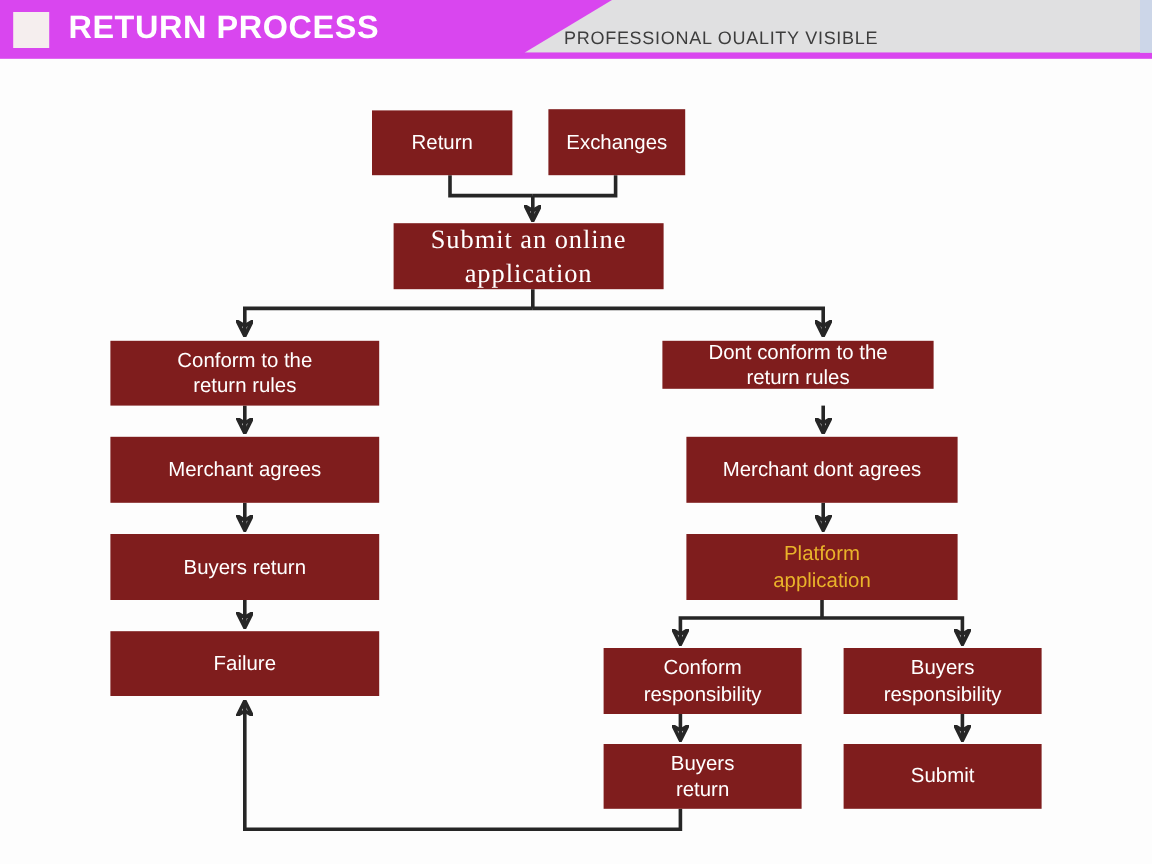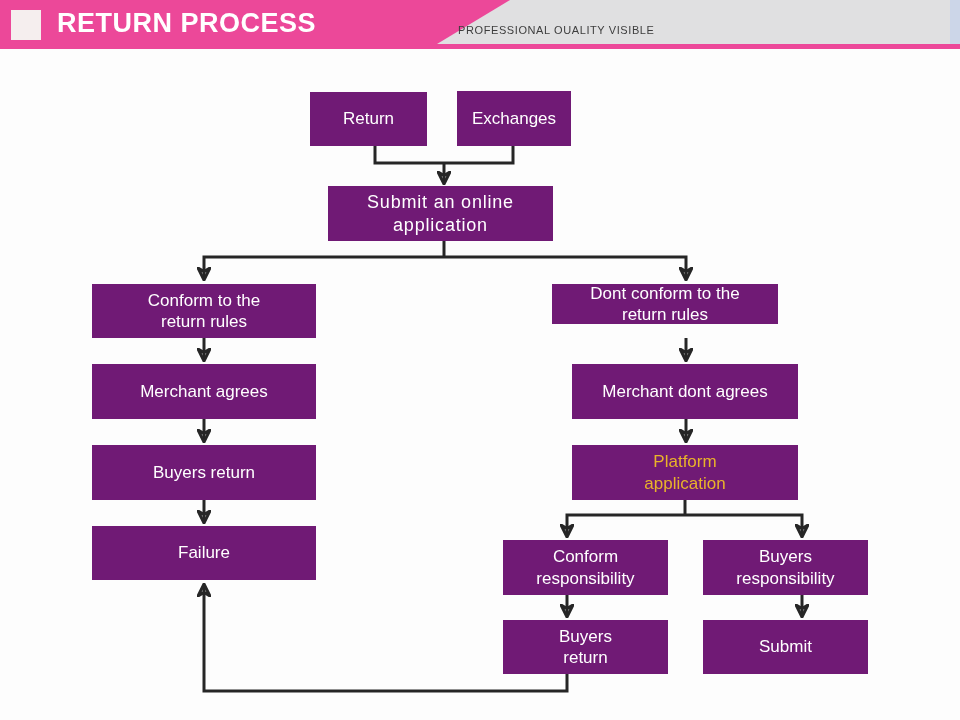--- a/index.html
+++ b/index.html
@@ -6,61 +6,61 @@
   .slide {
     position: relative;
     width: 960px;
     height: 720px;
     background: #fdfdfd;
     overflow: hidden;
     font-family: "Liberation Sans", sans-serif;
   }
 
   
-  .header { position: absolute; left: 0; top: 0; width: 960px; height: 49px; background: #ec4899; }
+  .header { position: absolute; left: 0; top: 0; width: 960px; height: 49px; background: #d946ef; }
   .header-gray {
     position: absolute; top: 0; left: 0; width: 960px; height: 44px;
     background: #e0e0e1;
     clip-path: polygon(510px 0, 960px 0, 960px 44px, 437px 44px);
   }
   .header-right-edge {
     position: absolute; top: 0; left: 950px; width: 10px; height: 44px;
     background: #ccd6e8;
   }
   .accent-square {
     position: absolute; left: 11px; top: 10px; width: 30px; height: 30px;
     background: #f5eeee;
   }
   .slide-title {
     position: absolute; left: 57px; top: 8px;
     color: #ffffff; font-size: 27px; font-weight: bold; letter-spacing: 0.5px;
     white-space: nowrap;
   }
   .tagline {
-    position: absolute; left: 458px; top: 24px;
-    color: #3d3d3d; font-size: 11px; letter-spacing: 0.6px;
+    position: absolute; left: 470px; top: 24px;
+    color: #3d3d3d; font-size: 15px; letter-spacing: 0.6px;
     white-space: nowrap;
   }
 
   
   .connector-layer { position: absolute; left: 0; top: 0; width: 960px; height: 720px; }
   .connector-layer path { stroke: #262626; stroke-width: 3; fill: none; }
 
   .node {
     position: absolute;
-    background: #701a75;
+    background: #7f1d1d;
     color: #ffffff;
     display: flex; align-items: center; justify-content: center;
     text-align: center;
     font-size: 17px;
     line-height: 1.25;
   }
   .node .node-label { white-space: pre-line; }
   .node.gold { color: #e9b32a; }
-  .node.spaced { letter-spacing: 0.8px; font-size: 18px; }
+  .node.spaced { letter-spacing: 0.8px; font-size: 22px; font-family: Liberation Serif, serif; }
 </style>
 </head>
 <body>
 
 <div class="slide">
 
   <div class="header">
     <div class="header-gray"></div>
     <div class="header-right-edge"></div>
     <div class="accent-square"></div>

